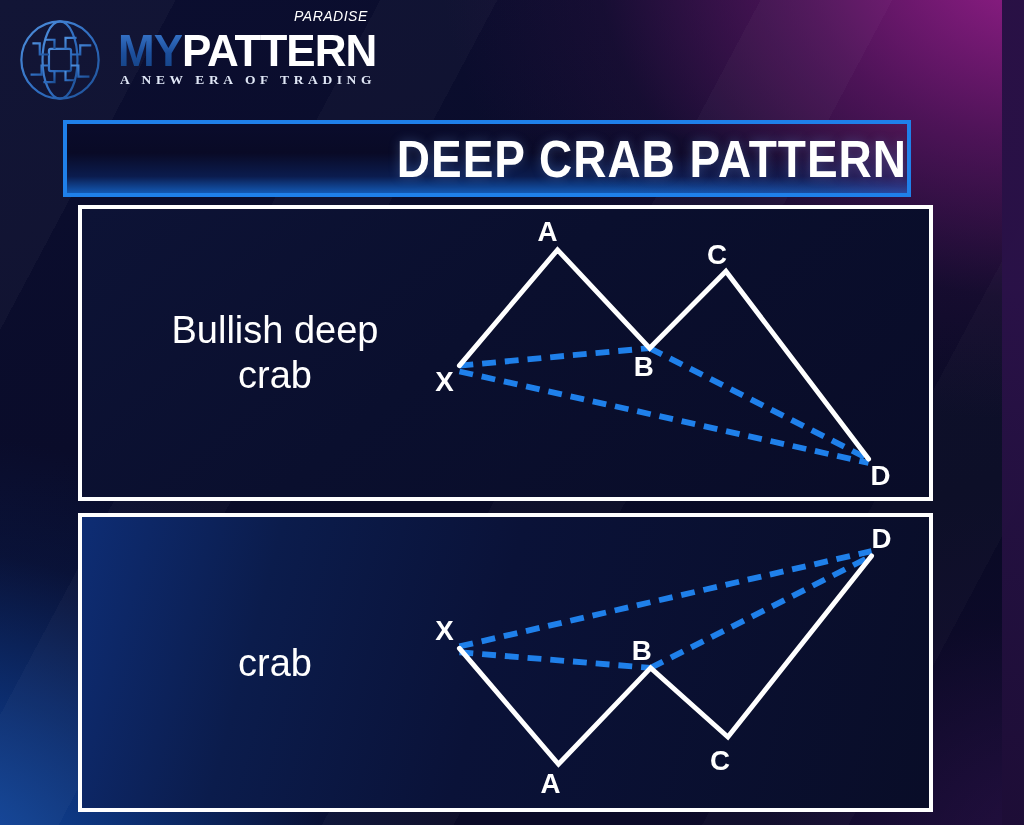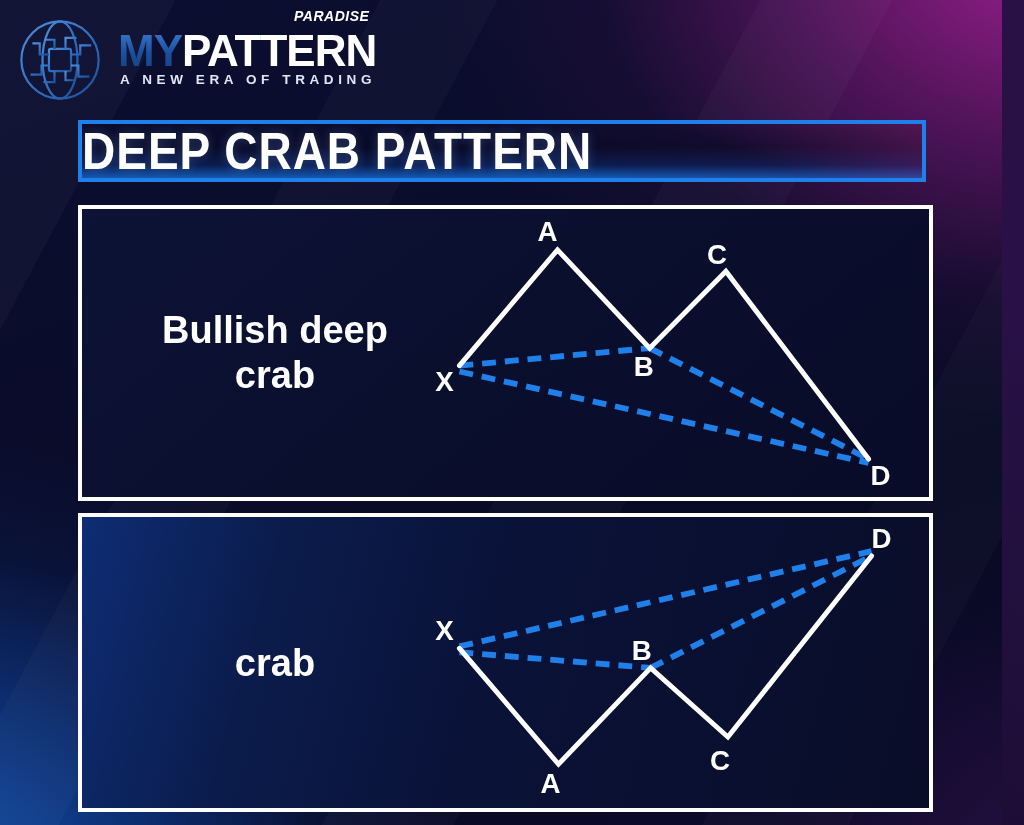--- a/index.html
+++ b/index.html
@@ -37,37 +37,37 @@
   #globe{position:absolute;left:6px;top:8px;width:92px;height:92px;}
   #wordmark{position:absolute;left:110px;top:20px;width:270px;height:48px;}
   .wm-my{
     font-size:44px;font-weight:bold;letter-spacing:-1px;
     background:linear-gradient(180deg,#3f7fd6 0%,#1c4f9c 55%,#14407f 100%);
     -webkit-background-clip:text;background-clip:text;color:transparent;
   }
   .wm-crypto{font-size:44px;font-weight:bold;letter-spacing:-1px;color:#ffffff;}
   #paradise{
     position:absolute;left:286px;top:2px;
-    font-size:14px;font-weight:bold;font-style:italic;color:#ffffff;
+    font-size:14px;font-weight:normal;font-style:italic;color:#ffffff;
     letter-spacing:.5px;
   }
   #tagline{
     position:absolute;left:112px;top:66px;width:256px;
     font-size:13.5px;font-weight:bold;color:#dfe6f5;
-    letter-spacing:4.6px;white-space:nowrap;
+    letter-spacing:4.6px;white-space:nowrap;font-family:Liberation Serif, serif;
   }
 
   
   #title-banner{
-    position:absolute;left:78px;top:120px;width:848px;height:62px;
+    position:absolute;left:63px;top:120px;width:848px;height:77px;
     border:4px solid #1f80ea;box-sizing:border-box;
     background:
       linear-gradient(200deg, rgba(140,30,120,0.55) 0%, rgba(60,16,70,0.18) 26%, rgba(0,0,0,0) 46%),
       linear-gradient(180deg,#0a0c2c 0%,#090a26 42%,#0b1c4e 76%,#1359b4 100%);
-    display:flex;align-items:center;justify-content:flex-start;
+    display:flex;align-items:center;justify-content:flex-end;
   }
   #title-text{
     font-size:46px;font-weight:bold;color:#ffffff;letter-spacing:1px;
     text-shadow:0 0 10px rgba(120,170,255,.30);
     transform:scaleY(1.12);
   }
 
   
   .panel{
     position:absolute;left:78px;width:855px;
@@ -75,21 +75,21 @@
     background:linear-gradient(140deg,#0d1336 0%,#0a0f2e 45%,#090c28 100%);
     overflow:hidden;
   }
   #panel-bullish{top:205px;height:296px;}
   #panel-bearish{top:513px;height:299px;
     background:linear-gradient(105deg,#0e2d74 0%,#0b1c4c 22%,#0a1238 48%,#090d28 100%);
   }
   .panel-label{
     position:absolute;left:18px;top:50%;transform:translateY(-50%);
     width:350px;text-align:center;
-    font-size:38px;font-weight:bold;color:#ffffff;line-height:1.18;
+    font-size:38px;font-weight:normal;color:#ffffff;line-height:1.18;
   }
   .panel-svg{position:absolute;left:0;top:0;width:100%;height:100%;}
   .pt-label{
     font-family:"Liberation Sans", sans-serif;
     font-size:28px;font-weight:bold;fill:#ffffff;
   }
 </style>
 </head>
 <body>
 

